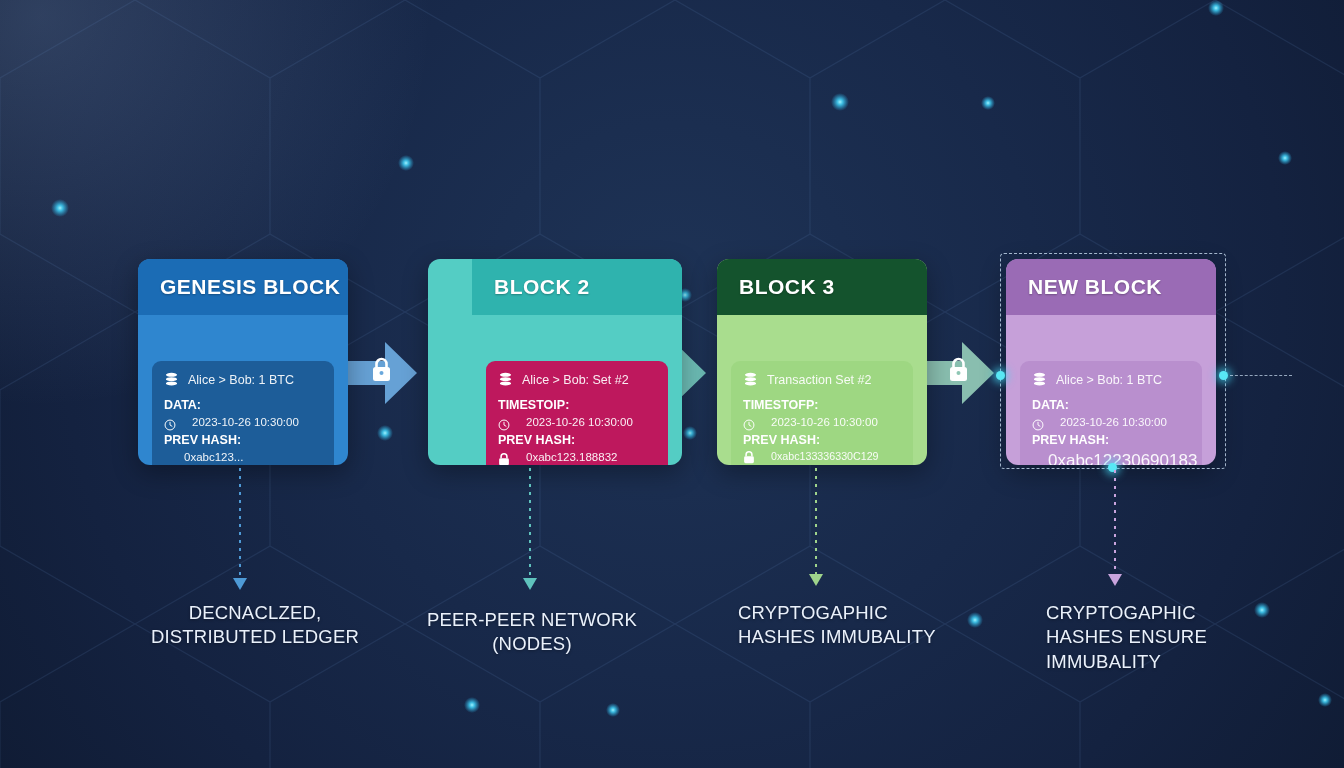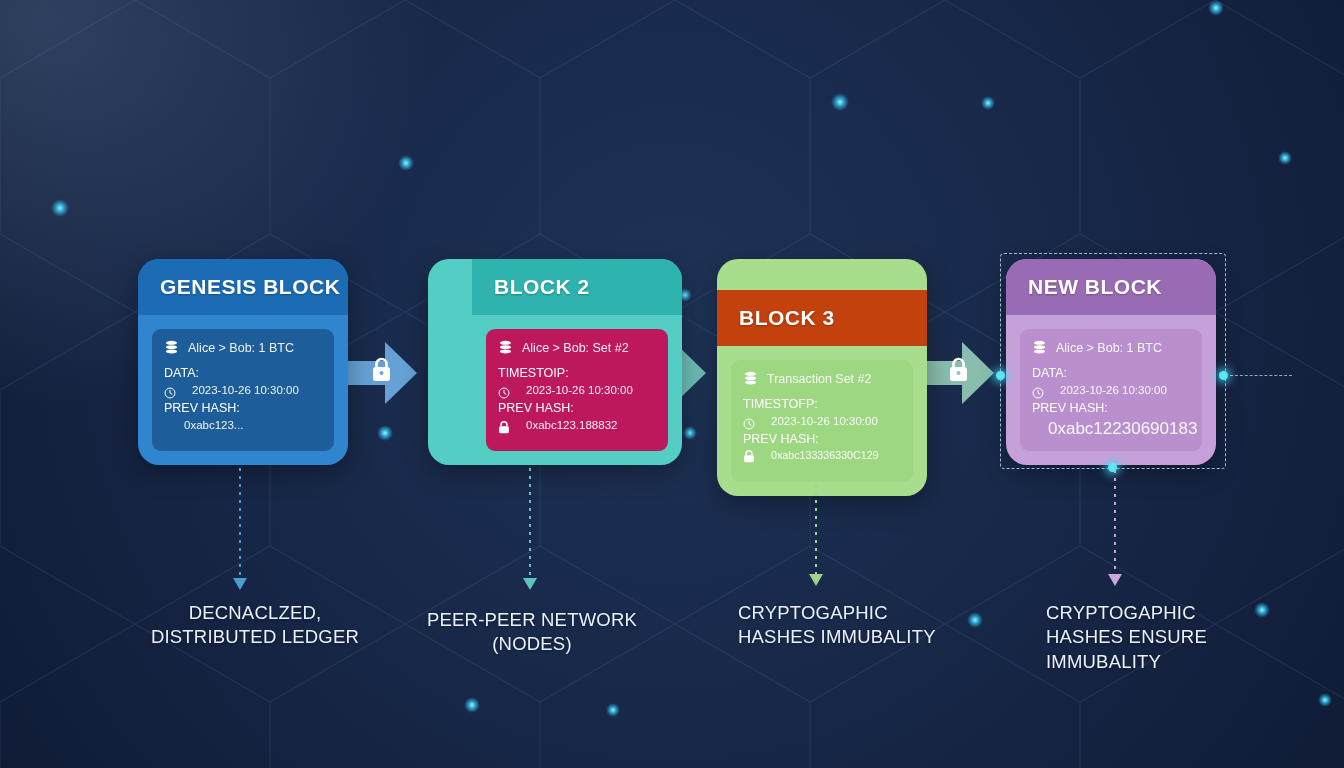--- a/index.html
+++ b/index.html
@@ -40,21 +40,21 @@
     position: absolute;
     left: 0;
     top: 0;
     width: 1344px;
     height: 768px;
   }
 
   .block {
     position: absolute;
     width: 210px;
-    border-radius: 21px;
+    border-radius: 12px;
     overflow: hidden;
     box-shadow: 0 8px 26px rgba(0,0,0,0.33);
   }
   .block-header {
     height: 56px;
     display: flex;
     align-items: center;
     padding-left: 22px;
     box-sizing: border-box;
     font-size: 21px;
@@ -66,35 +66,36 @@
   .block-body {
     padding: 14px;
     box-sizing: border-box;
     height: 150px;
   }
   .inner-card {
     border-radius: 9px;
     height: 100%;
     box-sizing: border-box;
     padding: 11px 12px 10px 12px;
+    margin-top: 32px;
   }
   .row-tx {
     display: flex;
     align-items: center;
     gap: 9px;
     margin-bottom: 9px;
   }
   .tx-text {
     font-size: 12.5px;
     color: rgba(255,255,255,0.92);
     white-space: nowrap;
   }
   .field-label {
     font-size: 12.5px;
-    font-weight: normal;
+    font-weight: bold;
     color: #ffffff;
     line-height: 1.45;
   }
   .row-val {
     display: flex;
     align-items: flex-end;
     gap: 16px;
     line-height: 1.45;
   }
   .val-text {
@@ -108,21 +109,21 @@
 
   
   .blk-genesis .block-header { background: #1b6cb5; }
   .blk-genesis { background: #2f86cf; }
   .blk-genesis .inner-card { background: #1d5d99; }
 
   .blk-2 .block-header { background: #2fb3ae; }
   .blk-2 { background: #54cdc4; padding-left: 44px; }
   .blk-2 .inner-card { background: #be185d; }
 
-  .blk-3 .block-header { background: #c2410c; margin-top: 31px; }
+  .blk-3 .block-header { background: #14532d; }
   .blk-3 { background: #a9dd8e; }
   .blk-3 .inner-card { background: #9ed782; }
 
   .blk-new .block-header { background: #9a6bb5; }
   .blk-new { background: #c6a0d9; }
   .blk-new .inner-card { background: #b98fce; }
 
   
   .arrow {
     position: absolute;

